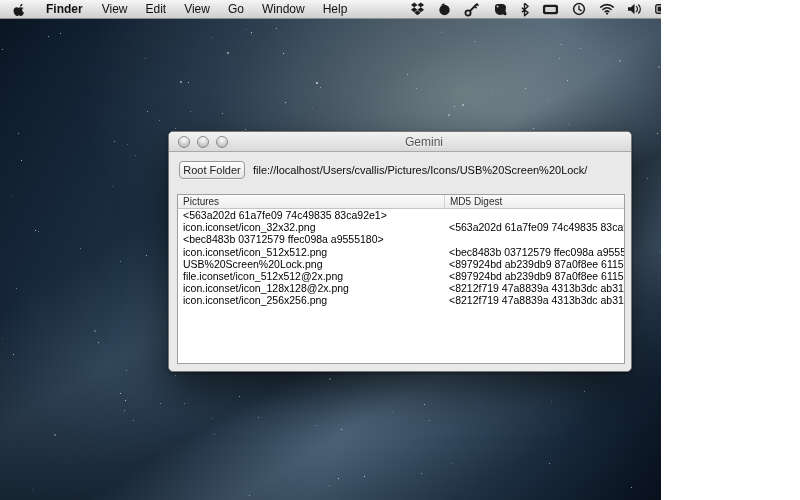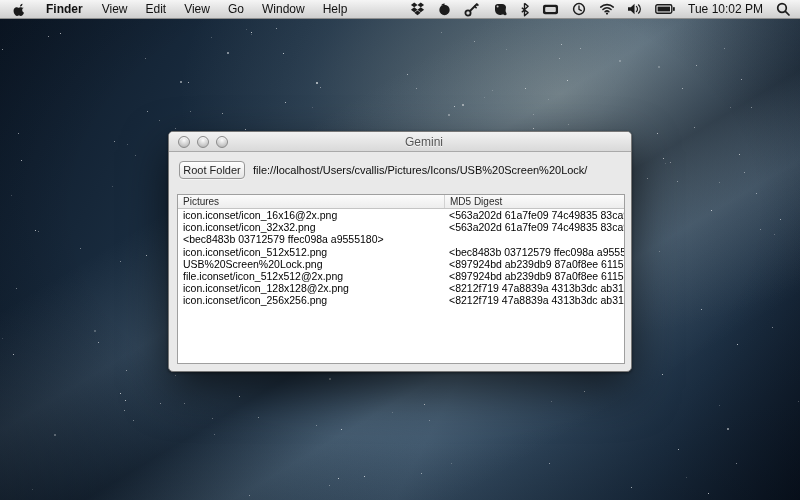--- a/index.html
+++ b/index.html
@@ -1,21 +1,21 @@
 <!DOCTYPE html>
 <html><head>
 <meta charset="utf-8">
 <style>
   * { margin:0; padding:0; box-sizing:border-box; }
   html,body { width:800px; height:500px; overflow:hidden; }
   body { font-family:"Liberation Sans", sans-serif; }
 
   
   .desktop {
-    position:relative; width:800px; height:500px; overflow:hidden;
+    position:relative; width:661px; height:500px; overflow:hidden;
     background:
       radial-gradient(ellipse 560px 360px at 70% 19%, rgba(210,205,180,0.34), rgba(140,150,150,0.12) 45%, transparent 68%),
       linear-gradient(118deg, #0c1827 0%, #1c3044 30%, #31495f 52%, #3a5268 62%, #1c2f43 85%, #0a1422 100%);
   }
   .wallpaper-band {
     position:absolute; left:-250px; top:-40px; width:1400px; height:640px;
     transform:rotate(-31deg); transform-origin:50% 50%;
     background:linear-gradient(to bottom,
       transparent 18%, rgba(150,170,185,0.16) 34%,
       rgba(35,48,62,0.38) 46%, rgba(20,30,42,0.42) 50%,
@@ -400,21 +400,20 @@
         <span class="path">file://localhost/Users/cvallis/Pictures/Icons/USB%20Screen%20Lock/</span>
       </div>
       <div class="status">Done</div>
       <div class="table">
         <div class="thead">
           <span class="th th-file">Pictures</span>
           <span class="th th-md5">MD5 Digest</span>
         </div>
         <div class="tbody" id="tbody">
             <div class="tr">
-              <span class="td td-file">icon.iconset/icon_16x16@2x.png</span>
               <span class="td td-md5">&lt;563a202d 61a7fe09 74c49835 83ca92e1&gt;</span>
             </div>
             <div class="tr">
               <span class="td td-file">icon.iconset/icon_32x32.png</span>
               <span class="td td-md5">&lt;563a202d 61a7fe09 74c49835 83ca92e1&gt;</span>
             </div>
             <div class="tr">
               <span class="td td-md5">&lt;bec8483b 03712579 ffec098a a9555180&gt;</span>
             </div>
             <div class="tr">

